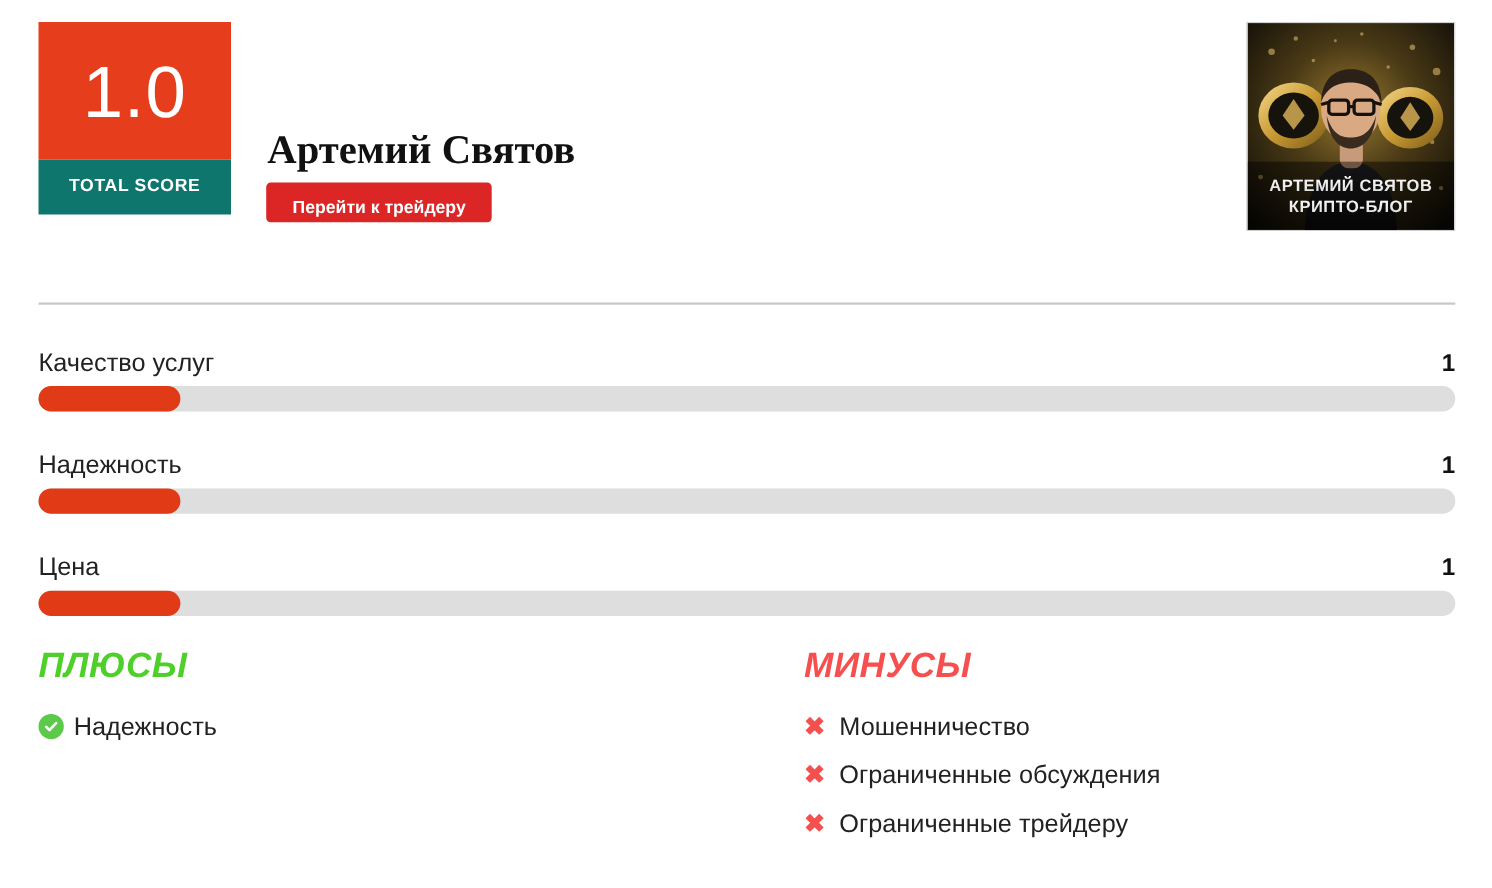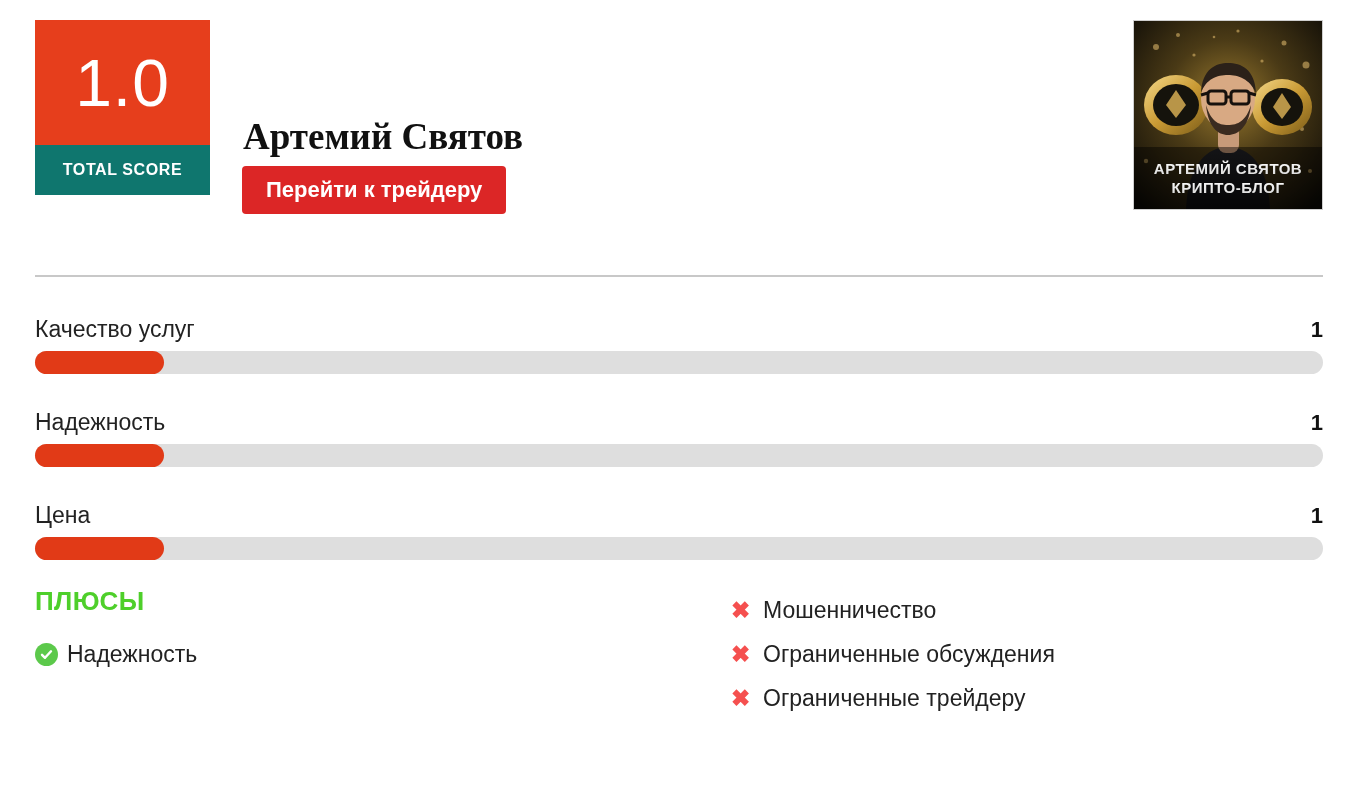--- a/index.html
+++ b/index.html
@@ -83,24 +83,24 @@
 
   .cta-button {
     position: absolute;
     left: 207px;
     top: 146px;
     background: #dc2626;
     color: #ffffff;
     border: none;
     border-radius: 4px;
     font-family: "Liberation Sans", sans-serif;
-    font-size: 22px;
+    font-size: 16px;
     font-weight: bold;
     padding: 0 24px;
-    height: 48px;
+    height: 36px;
     line-height: 48px;
     cursor: pointer;
     white-space: nowrap;
   }
 
   .avatar {
     position: absolute;
     right: 0;
     top: 0;
     width: 190px;
@@ -171,25 +171,26 @@
     position: absolute;
     left: 35px;
     top: 588px;
     width: 1288px;
     display: flex;
   }
   .col { width: 50%; box-sizing: border-box; }
   .col-cons { padding-left: 52px; }
 
   .col-heading {
-    font-size: 26px;
+    font-size: 32px;
     font-weight: bold;
     letter-spacing: 0.4px;
     margin: 0 0 18px 0;
     line-height: 1;
+    font-style: italic;
   }
   .col-pros .col-heading { color: #4ecf2a; }
   .col-cons .col-heading { color: #f5504f; }
 
   .pc-list { list-style: none; margin: 0; padding: 0; }
   .pc-item {
     display: flex;
     align-items: center;
     font-size: 23px;
     color: #222222;
@@ -368,20 +369,21 @@
                 <path d="M3 7.8 L6 10.8 L12 4.3" fill="none" stroke="#ffffff" stroke-width="2.4" stroke-linecap="round" stroke-linejoin="round"></path>
               </svg>
             </span>
           </span>
           <span class="pc-text">Надежность</span>
         </li>
       </ul>
     </div>
 
     <div class="col col-cons">
+      <h2 class="col-heading">МИНУСЫ</h2>
       <ul class="pc-list">
         <li class="pc-item">
           <span class="pc-icon">
             <span class="cross-mark">✖</span>
           </span>
           <span class="pc-text">Мошенничество</span>
         </li>
         <li class="pc-item">
           <span class="pc-icon">
             <span class="cross-mark">✖</span>

